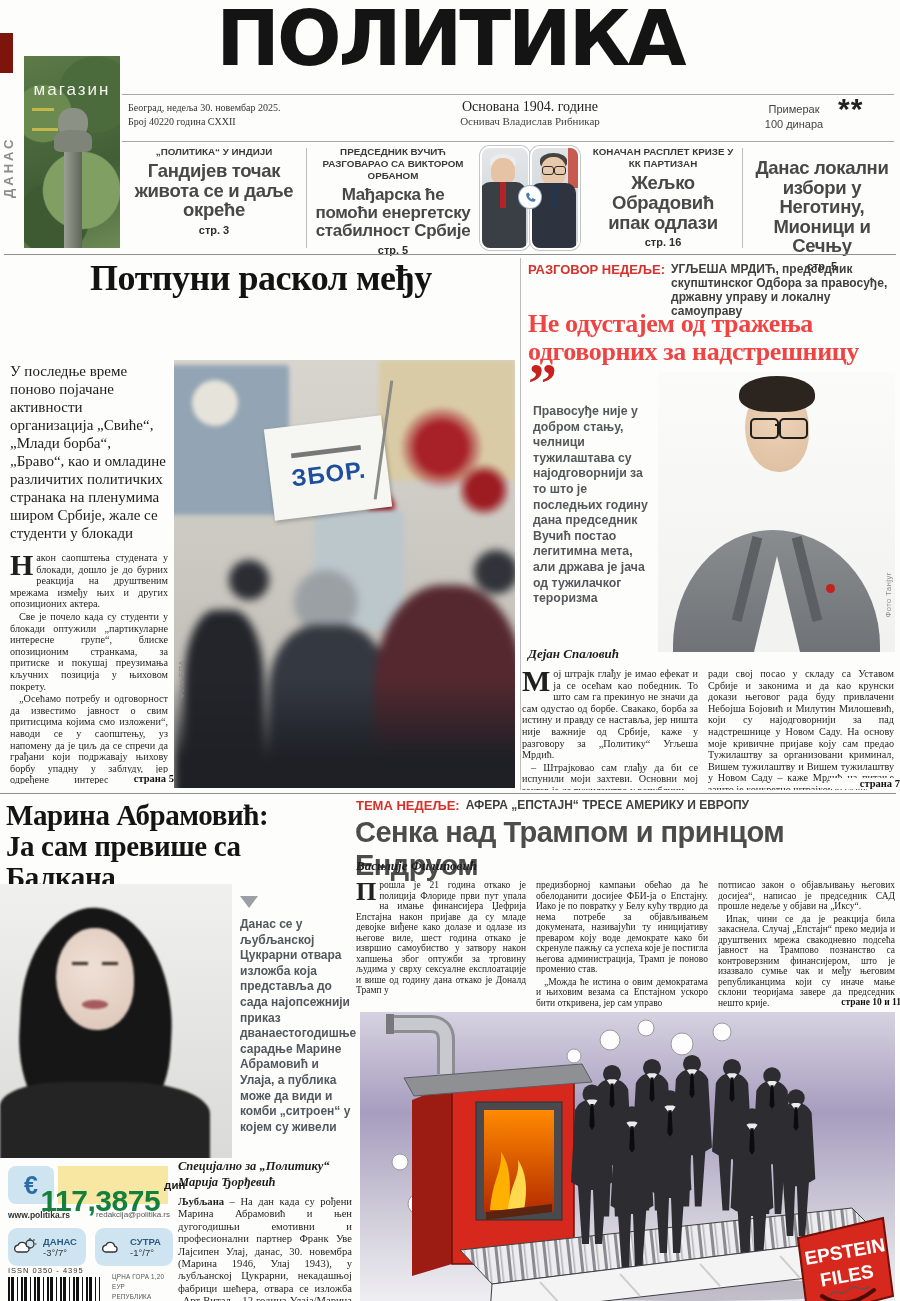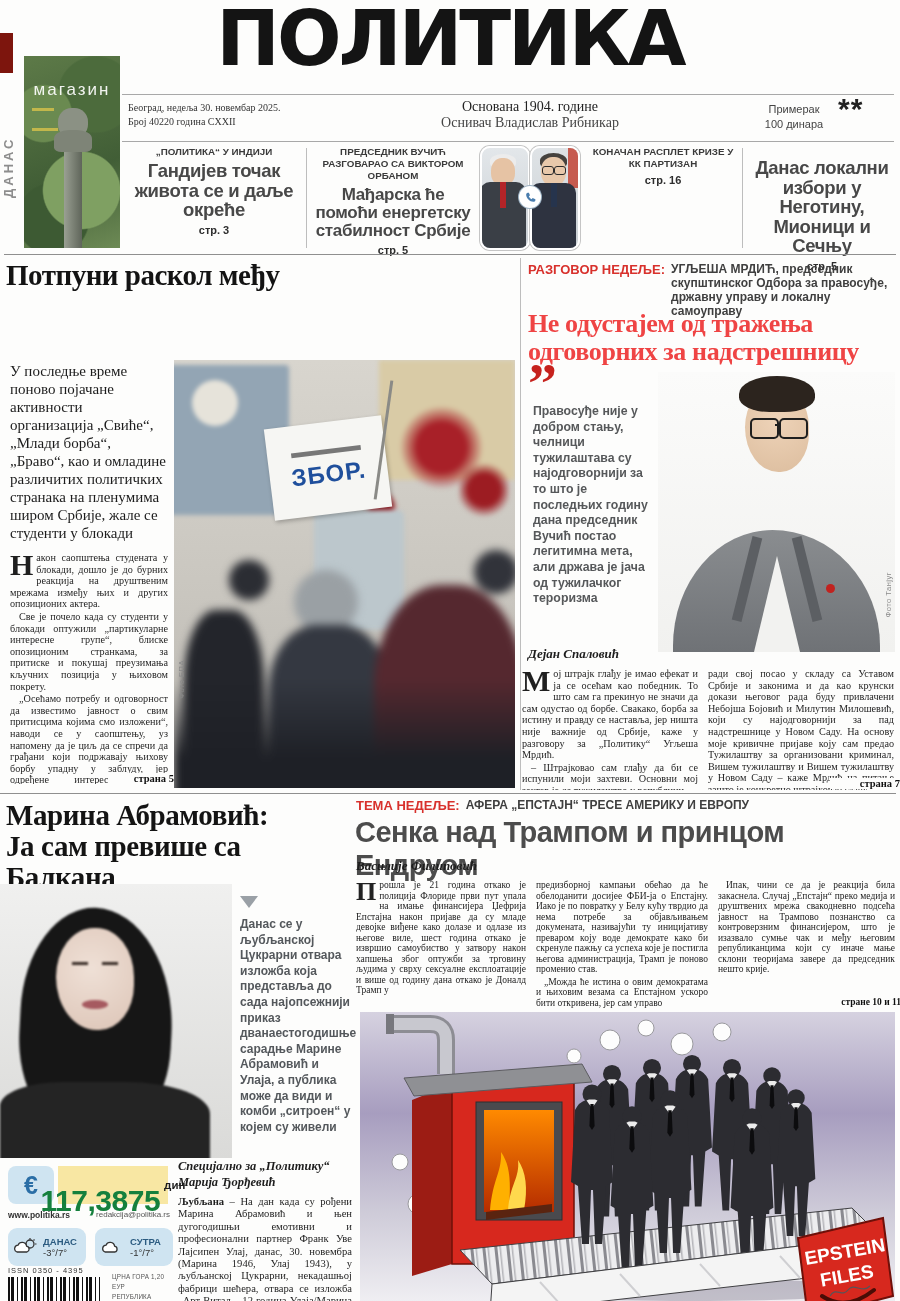--- a/index.html
+++ b/index.html
@@ -5,26 +5,26 @@
   html,body{margin:0;padding:0;background:#e9e9e9;}
   .page{position:relative;width:900px;height:1301px;background:#fdfdfc;margin:0 auto;overflow:hidden;
         font-family:"Liberation Sans",sans-serif;color:#222;}
   .abs{position:absolute;}
   .hr{position:absolute;border-top:1px solid #a8a8a8;}
   .vr{position:absolute;border-left:1px solid #bdbdbd;}
   .logo{font-family:"DejaVu Sans",sans-serif;font-weight:900;font-size:76px;letter-spacing:-3px;
         color:#141414;transform:scaleY(1.32);transform-origin:top center;white-space:nowrap;}
   .dateline{font-family:"Liberation Serif",serif;font-size:10px;color:#333;line-height:1.35;}
   .founded{font-family:Liberation Serif, serif;font-size:14px;color:#222;}
-  .founder{font-family:"Liberation Serif",serif;font-size:14px;color:#444;text-align:center;}
+  .founder{font-family:"Liberation Serif",serif;font-size:11px;color:#444;text-align:center;}
   .teaser{position:absolute;top:146px;text-align:center;}
   .teaser .kick{font-size:9.8px;font-weight:bold;color:#3a3a3a;line-height:1.25;}
   .teaser .ttl{font-size:18.5px;font-weight:bold;color:#484848;line-height:1.06;margin-top:3px;letter-spacing:-0.3px;}
   .teaser .pg{font-size:11px;font-weight:bold;color:#2e2e2e;margin-top:4px;}
-  .lead-hl{font-family:"Liberation Serif",serif;font-weight:bold;font-size:29px;line-height:1.04;color:#131313;text-align:left;letter-spacing:-0.5px;}
+  .lead-hl{font-family:"Liberation Serif",serif;font-weight:bold;font-size:36px;line-height:1.04;color:#131313;text-align:center;letter-spacing:-0.5px;}
   .deck{font-family:"Liberation Serif",serif;font-size:15px;line-height:1.2;color:#1c1c1c;}
   .bodytxt{font-family:"Liberation Serif",serif;font-size:10.2px;line-height:11.6px;text-align:justify;color:#1f1f1f;}
   .bodytxt p{margin:0 0 1px 0;text-indent:9px;}
   .bodytxt p.first{text-indent:0;}
   .dropcap{float:left;font-family:"Liberation Serif",serif;font-weight:bold;font-size:30px;line-height:24px;padding:1px 3px 0 0;}
   .pgref{position:absolute;font-family:"Liberation Serif",serif;font-weight:bold;font-size:10.5px;color:#111;background:#fdfdfc;padding-left:6px;}
   .kickrow{display:flex;align-items:flex-start;}
   .kickred{color:#d8312c;font-weight:bold;font-size:13px;white-space:nowrap;}
   .kickrest{font-weight:bold;font-size:12px;color:#3f3f3f;line-height:1.18;margin-left:6px;}
   .int-hl{font-family:"Liberation Serif",serif;font-weight:bold;font-size:26px;line-height:1.07;color:#ef4444;letter-spacing:-0.4px;}
@@ -130,20 +130,21 @@
     </div>
     <div class="abs" style="left:39px;top:40px;width:22px;height:22px;border-radius:50%;background:#fff;box-shadow:0 0 0 1px #9ab0c2;z-index:3;display:flex;align-items:center;justify-content:center;">
       <svg width="13" height="13" viewBox="0 0 24 24">
           <path d="M7 3 C5 3 4 5 4 7 C4 13 11 20 17 20 C19 20 21 19 21 17 L21 15 L16 13 L14 15 C12 14 10 12 9 10 L11 8 L9 3 Z" fill="#4a7dae"></path>
         </svg>
     </div>
   </div>
 
   <div class="teaser" style="left:590px;width:146px;">
     <div class="kick">КОНАЧАН РАСПЛЕТ КРИЗЕ У КК ПАРТИЗАН</div>
+    <div class="ttl">Жељко Обрадовић ипак одлази</div>
     <div class="pg">стр. 16</div>
   </div>
   <div class="vr" style="left:742px;top:148px;height:100px;"></div>
 
   <div class="teaser" style="left:748px;width:148px;">
     <div class="ttl" style="margin-top:12px;">Данас локални избори у Неготину, Мионици и Сечњу</div>
     <div class="pg">стр. 5</div>
   </div>
 
   <div class="hr" style="left:4px;right:4px;top:254px;border-top-color:#8f8f8f;"></div>
@@ -263,20 +264,21 @@
   <div class="abs byline" style="left:356px;top:858px;">Василије Филиповић</div>
 
   <div class="abs smallcol" style="left:356px;top:880px;width:170px;height:128px;overflow:hidden;">
     <p class="first"><span class="dropcap" style="font-size:26px;line-height:21px;">П</span><span>рошла је 21 година откако је полиција Флориде први пут упала на имање финансијера Џефрија Епстајна након пријаве да су младе девојке виђене како долазе и одлазе из његове виле, шест година откако је извршио самоубиство у затвору након хапшења због оптужби за трговину људима у сврху сексуалне експлоатације и више од годину дана откако је Доналд Трамп у</span></p>
   </div>
   <div class="abs smallcol" style="left:536px;top:880px;width:172px;height:128px;overflow:hidden;">
     <p class="first">предизборној кампањи обећао да ће обелоданити досијее ФБИ-ја о Епстајну. Иако је по повратку у Белу кућу тврдио да нема потребе за објављивањем докумената, називајући ту иницијативу преваром коју воде демократе како би скренуле пажњу са успеха које је постигла његова администрација, Трамп је поново променио став.</p>
     <p>„Можда ће истина о овим демократама и њиховим везама са Епстајном ускоро бити откривена, јер сам управо</p>
   </div>
   <div class="abs smallcol" style="left:718px;top:880px;width:177px;height:128px;overflow:hidden;">
+    <p class="first">потписао закон о објављивању његових досијеа“, написао је председник САД прошле недеље у објави на „Иксу“.</p>
     <p>Ипак, чини се да је реакција била закаснела. Случај „Епстајн“ преко медија и друштвених мрежа свакодневно подсећа јавност на Трампово познанство са контроверзним финансијером, што је изазвало сумње чак и међу његовим републиканцима који су иначе мање склони теоријама завере да председник нешто крије.</p>
   </div>
   <div class="pgref" style="left:820px;top:997px;width:75px;text-align:right;font-size:9.5px;">стране 10 и 11</div>
 
   <div class="abs" style="left:360px;top:1012px;width:535px;height:289px;">
     <svg width="535" height="289" viewBox="0 0 535 289">
       <defs>
         <linearGradient id="bgG" x1="0" y1="0" x2="0" y2="1">
           <stop offset="0" stop-color="#d6d2e0"></stop>
             <stop offset="0.35" stop-color="#a79dbf"></stop>

